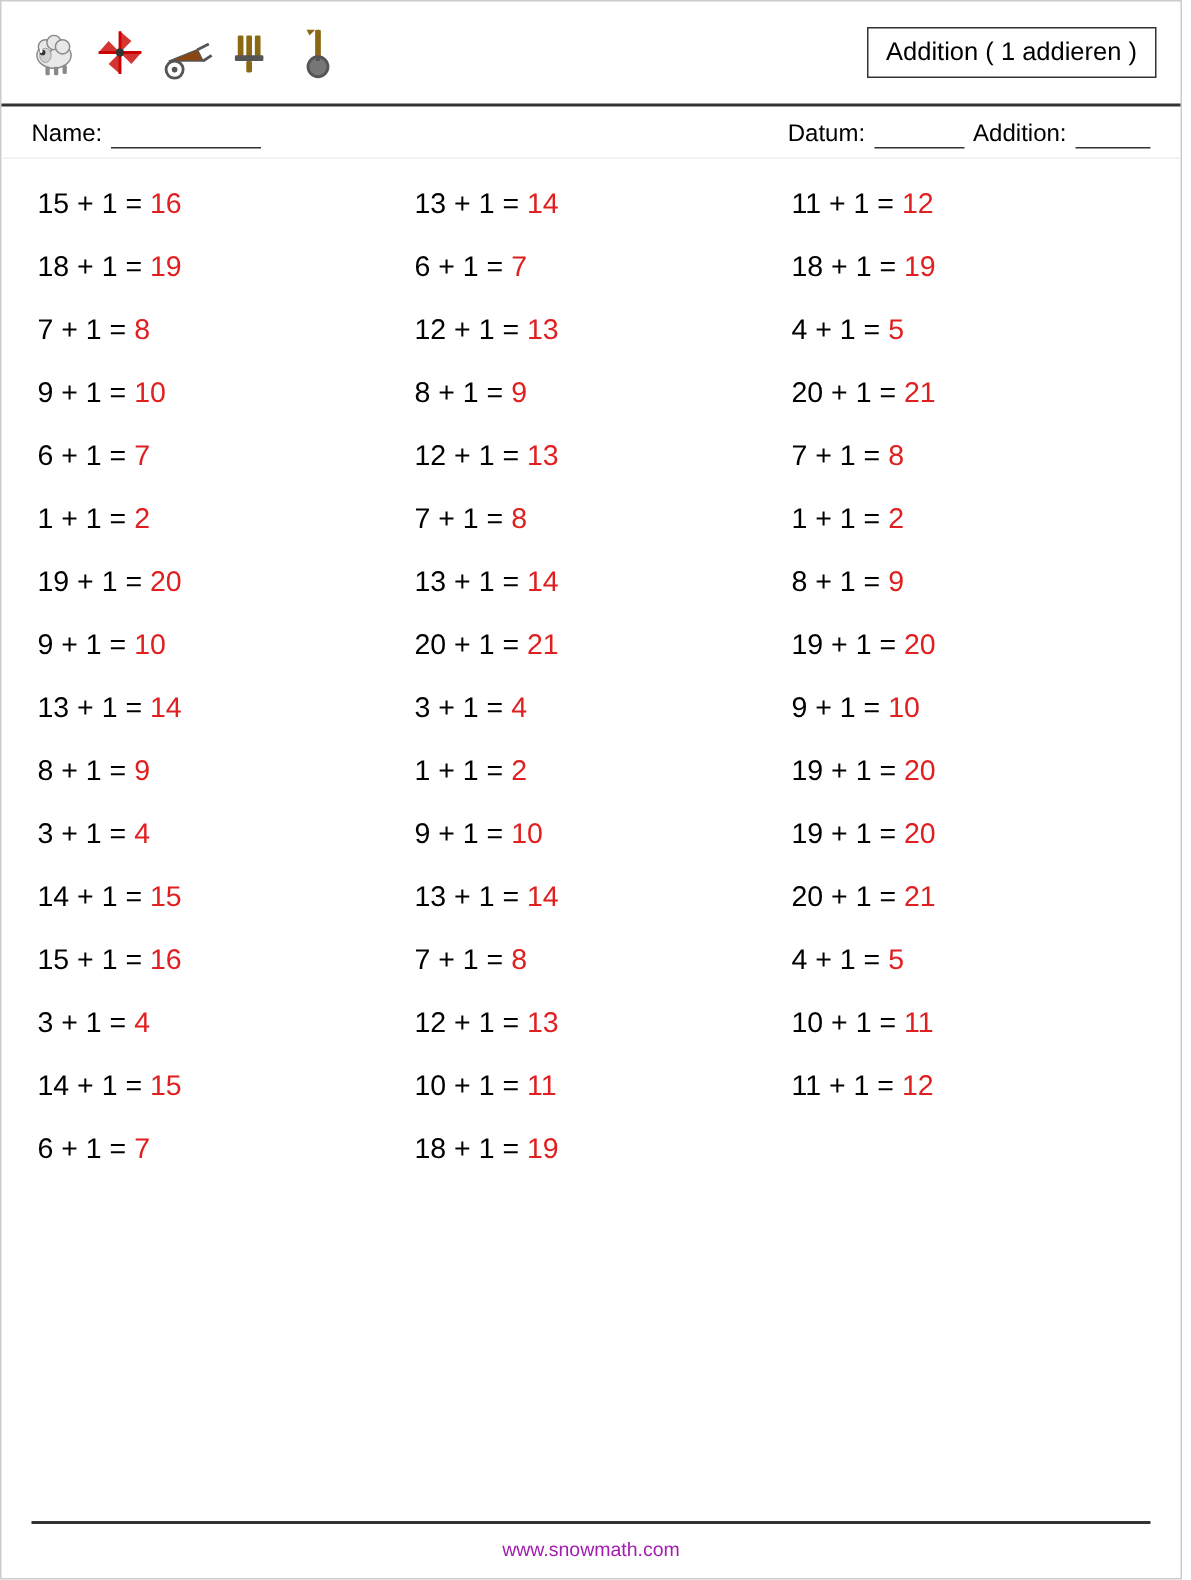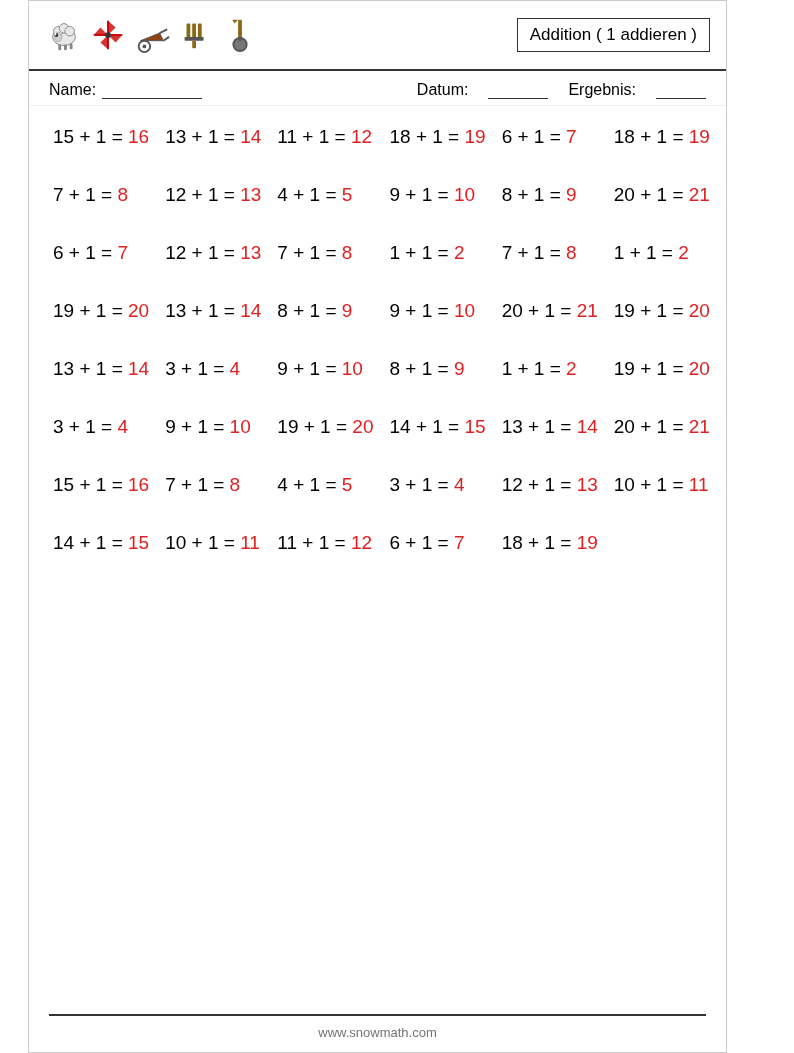--- a/index.html
+++ b/index.html
@@ -7,26 +7,25 @@
     body {
       width: 794px;
       min-height: 1053px;
       background: #fff;
       font-family: Arial, sans-serif;
       font-size: 18px;
       color: #000;
     }
 
     .page {
-      width: 699px;
+      width: 788px;
       min-height: 1053px;
       padding: 0;
       position: relative;
       border: 1px solid #ccc;
-      margin-left: 28px;
     }
 
     .top-bar {
       display: flex;
       justify-content: space-between;
       align-items: center;
       border-bottom: 2px solid #333;
       padding: 8px 16px;
       min-height: 70px;
     }
@@ -47,41 +46,41 @@
 
     .info-row {
       display: flex;
       justify-content: space-between;
       padding: 10px 20px 6px 20px;
       font-size: 16px;
       border-bottom: 1px solid #eee;
     }
 
     .info-left { display: flex; align-items: flex-start; gap: 6px; }
-    .info-right { display: flex; align-items: center; gap: 20px; }
+    .info-right { display: flex; align-items: center; gap: 6px; }
 
     .underline-field {
       display: inline-block;
       border-bottom: 1.5px solid #333;
       min-width: 100px;
       height: 18px;
     }
 
     .underline-field-short {
       display: inline-block;
       border-bottom: 1.5px solid #333;
       min-width: 60px;
       height: 18px;
     }
 
     .problems-grid {
       display: grid;
-      grid-template-columns: repeat(6, 1fr);
+      grid-template-columns: repeat(3, 1fr);
       padding: 10px 16px;
-      row-gap: 16px;
+      row-gap: 0;
     }
 
     .problem-cell {
       padding: 10px 8px;
       font-size: 19px;
       white-space: nowrap;
     }
 
     .answer {
       color: #e02020;
@@ -97,21 +96,21 @@
       right: 10px;
     }
 
     .footer-url {
       position: absolute;
       bottom: 12px;
       left: 0;
       right: 0;
       text-align: center;
       font-size: 13px;
-      color: #737373;
+      color: #a21caf;
     }
 
     
     .sheep-icon, .windmill-icon, .wheelbarrow-icon, .tools-icon, .shovel-icon {
       display: inline-block;
       width: 38px;
       height: 38px;
     }
   </style>
 </head>
@@ -177,21 +176,21 @@
   </div>
 
   <div class="info-row">
     <div class="info-left">
       <span>Name:</span>
       <span class="underline-field"></span>
     </div>
     <div class="info-right">
       <span>Datum:</span>
       <span class="underline-field-short"></span>
-      <span>Ergebnis:</span>
+      <span>Addition:</span>
       <span class="underline-field-short" style="min-width:50px;"></span>
     </div>
   </div>
 
   <div class="problems-grid" id="problems-grid">
   <div class="problem-cell"><span>15 + 1 = </span><span class="answer">16</span></div>
       <div class="problem-cell"><span>13 + 1 = </span><span class="answer">14</span></div>
       <div class="problem-cell"><span>11 + 1 = </span><span class="answer">12</span></div>
       <div class="problem-cell"><span>18 + 1 = </span><span class="answer">19</span></div>
       <div class="problem-cell"><span>6 + 1 = </span><span class="answer">7</span></div>

